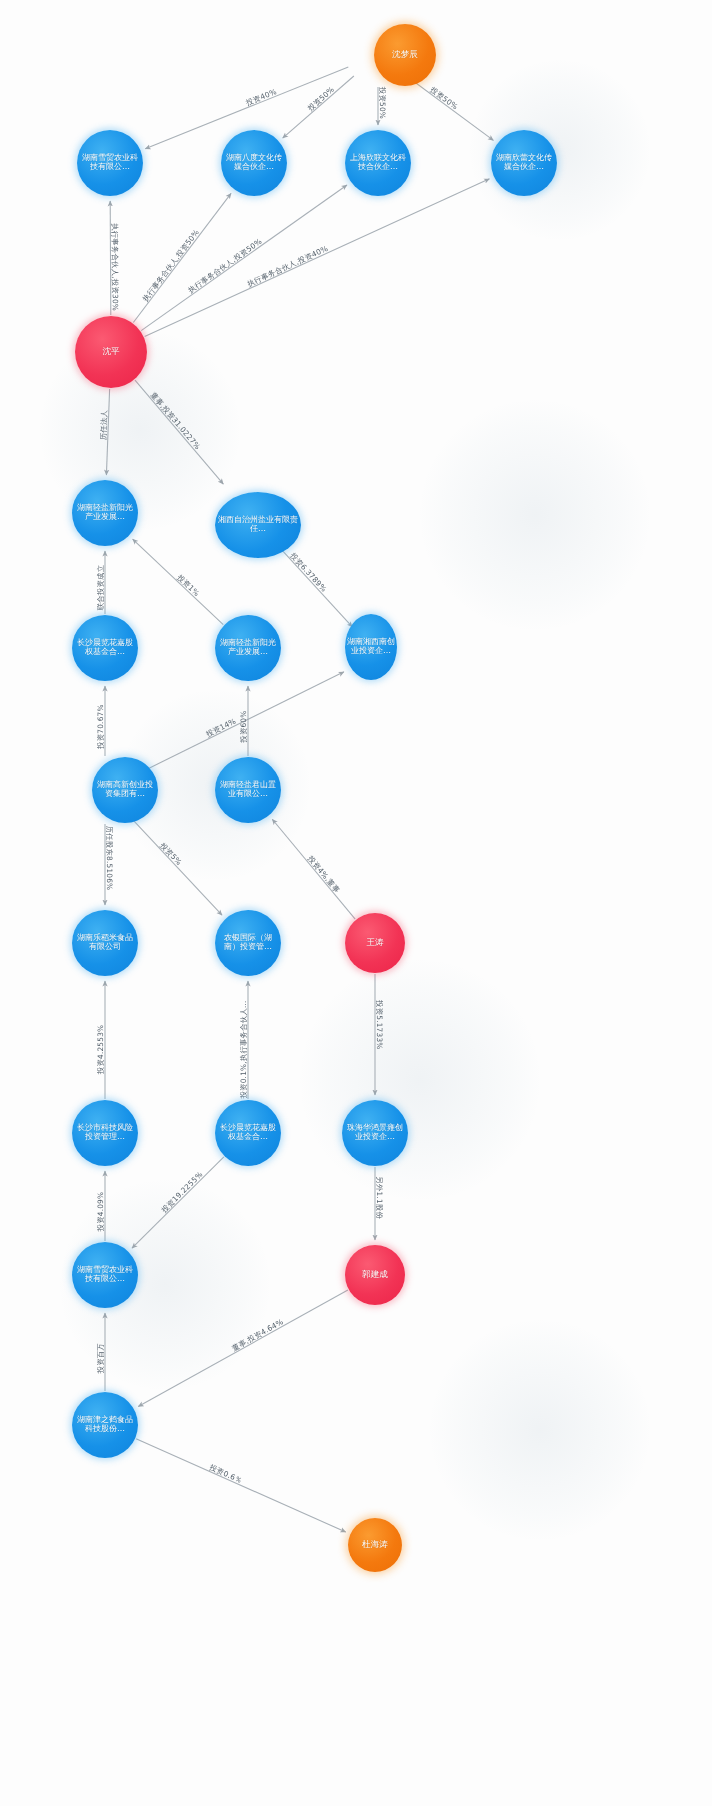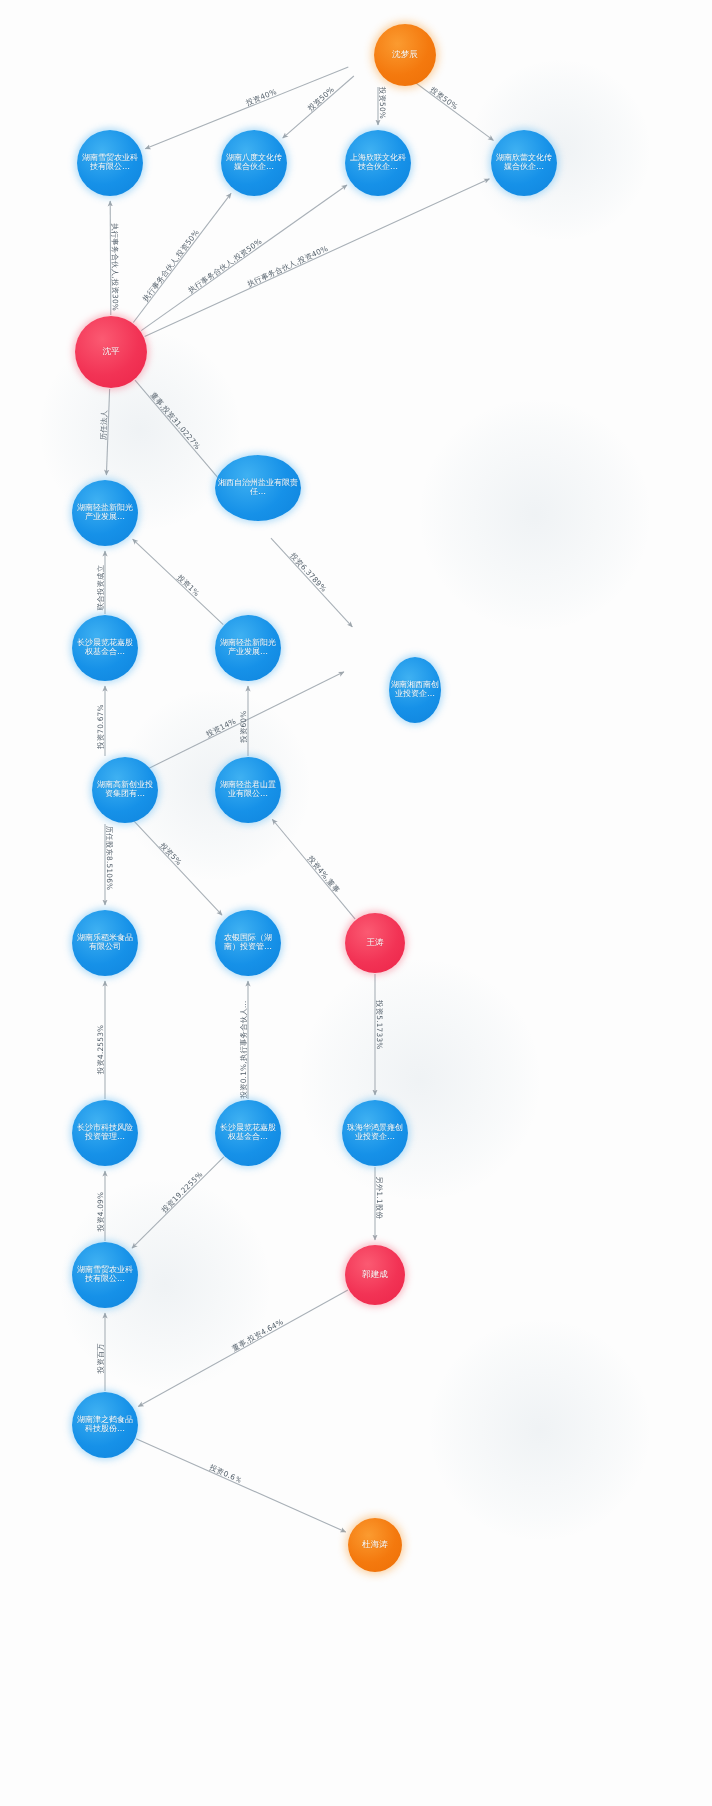--- a/index.html
+++ b/index.html
@@ -175,30 +175,30 @@
       </div>
       <div class="node blue" title="湖南欣蕾文化传媒合伙企…" style="left: 491px; top: 130px; width: 66px; height: 66px;">
         <span class="node-label">湖南欣蕾文化传媒合伙企…</span>
       </div>
       <div class="node red big" title="沈平" style="left: 75px; top: 316px; width: 72px; height: 72px;">
         <span class="node-label">沈平</span>
       </div>
       <div class="node blue" title="湖南嘉鑫科技股份有限公…" style="left: 72px; top: 480px; width: 66px; height: 66px;">
         <span class="node-label">湖南轻盐新阳光产业发展…</span>
       </div>
-      <div class="node blue" title="湘西自治州盐业有限责任…" style="left: 215px; top: 455px; width: 86px; height: 66px;">
+      <div class="node blue" title="湘西自治州盐业有限责任…" style="left: 215px; top: 492px; width: 86px; height: 66px;">
         <span class="node-label">湘西自治州盐业有限责任…</span>
       </div>
       <div class="node blue" title="雪天盐业集团股份有限公…" style="left: 72px; top: 615px; width: 66px; height: 66px;">
         <span class="node-label">长沙晨览花嘉股权基金合…</span>
       </div>
       <div class="node blue" title="湖南轻盐新阳光产业发展…" style="left: 215px; top: 615px; width: 66px; height: 66px;">
         <span class="node-label">湖南轻盐新阳光产业发展…</span>
       </div>
-      <div class="node blue" title="湖南湘西南创业投资企…" style="left: 345px; top: 657px; width: 52px; height: 66px; margin-left: 44px;">
+      <div class="node blue" title="湖南湘西南创业投资企…" style="left: 345px; top: 614px; width: 52px; height: 66px;">
         <span class="node-label">湖南湘西南创业投资企…</span>
       </div>
       <div class="node blue" title="湖南高新创业投资集团有…" style="left: 72px; top: 757px; width: 66px; height: 66px; margin-left: 20px;">
         <span class="node-label">湖南高新创业投资集团有…</span>
       </div>
       <div class="node blue" title="湖南轻盐君山置业有限公…" style="left: 215px; top: 757px; width: 66px; height: 66px;">
         <span class="node-label">湖南轻盐君山置业有限公…</span>
       </div>
       <div class="node blue" title="湖南乐稻米食品有限公司" style="left: 72px; top: 910px; width: 66px; height: 66px;">
         <span class="node-label">湖南乐稻米食品有限公司</span>

